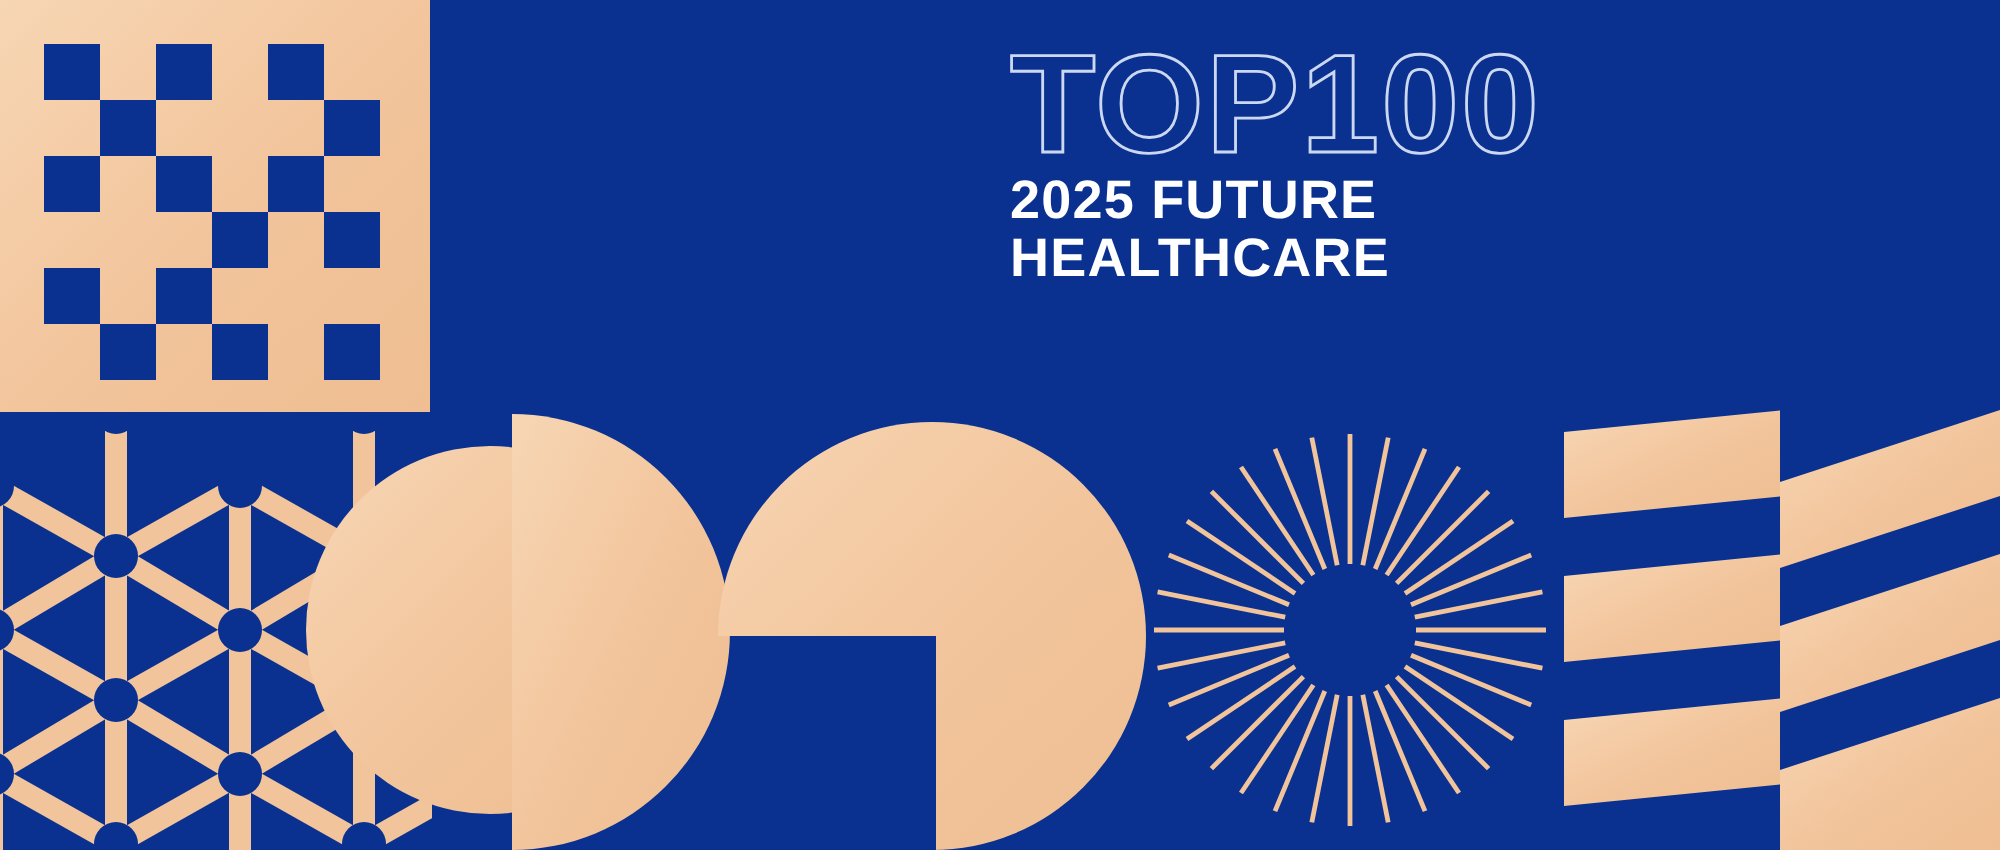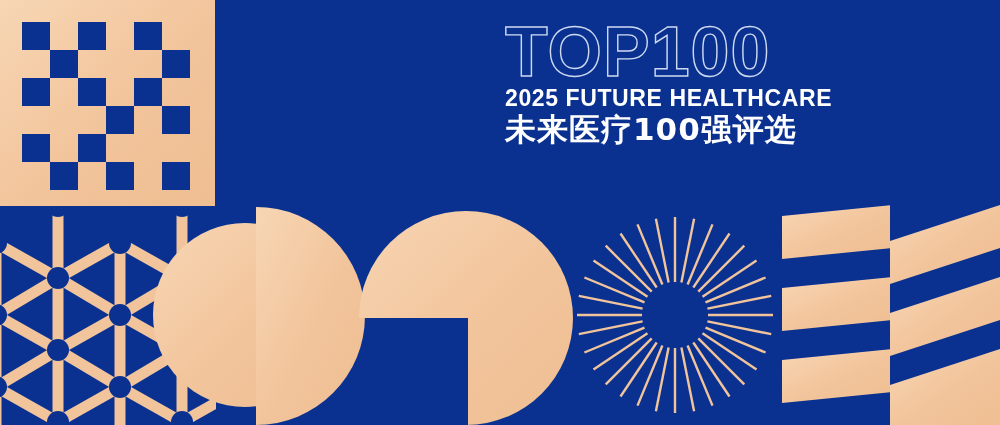--- a/index.html
+++ b/index.html
@@ -94,21 +94,21 @@
     line-height: 0.94;
     font-weight: 700;
     letter-spacing: 1px;
     color: transparent;
     -webkit-text-stroke: 1.4px #CBD8F0;
     font-family: "Liberation Sans", sans-serif;
   }
   .headline-en {
     display: block;
     color: #FFFFFF;
-    font-size: 23px;
+    font-size: 27px;
     font-weight: 700;
     letter-spacing: 0.6px;
     line-height: 1.07;
   }
   #headline-cn {
     display: block;
     color: #FFFFFF;
     font-size: 31px;
     font-weight: 700;
     letter-spacing: 1px;
@@ -284,16 +284,15 @@
       <path d="M 890 241 L 1000 205 L 1000 248 L 890 284 Z"></path>
       <path d="M 890 313 L 1000 277 L 1000 320 L 890 356 Z"></path>
       <path d="M 890 385 L 1000 349 L 1000 425 L 890 425 Z"></path>
     </g>
   </svg>
 
 
   <div id="headline-block">
     <span id="top100">TOP100</span>
     <span class="headline-en">2025 FUTURE HEALTHCARE</span>
-    <span id="headline-cn">未来医疗100强评选</span>
   </div>
 
 </div>
 
 </body></html>

